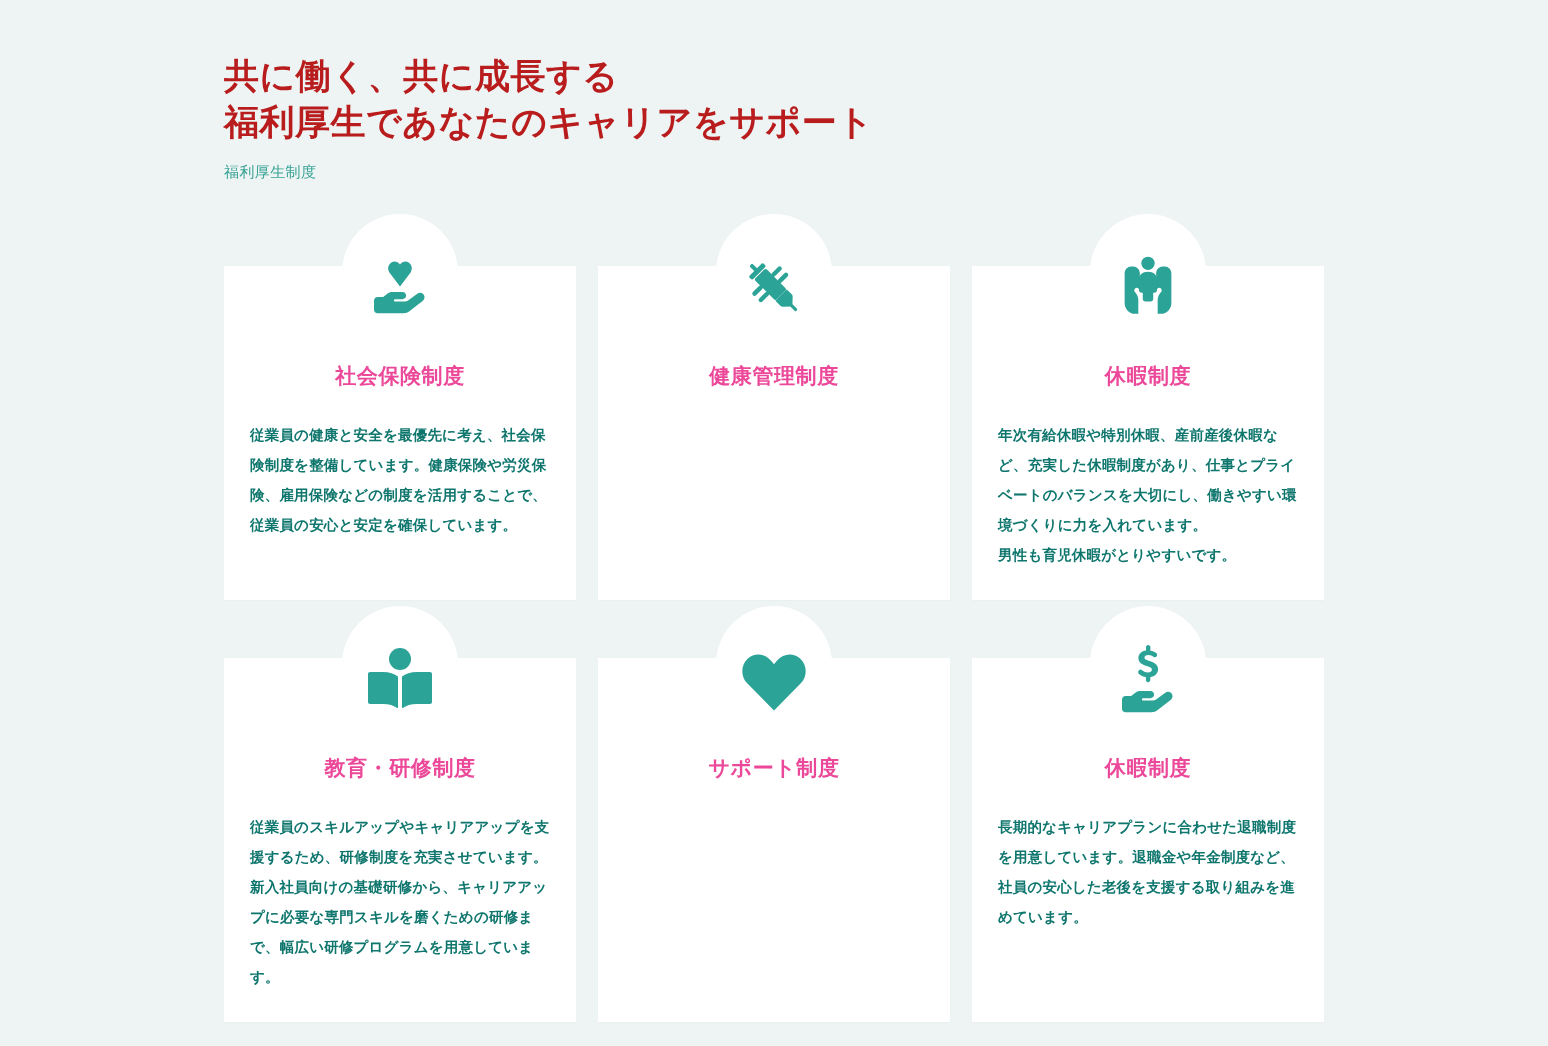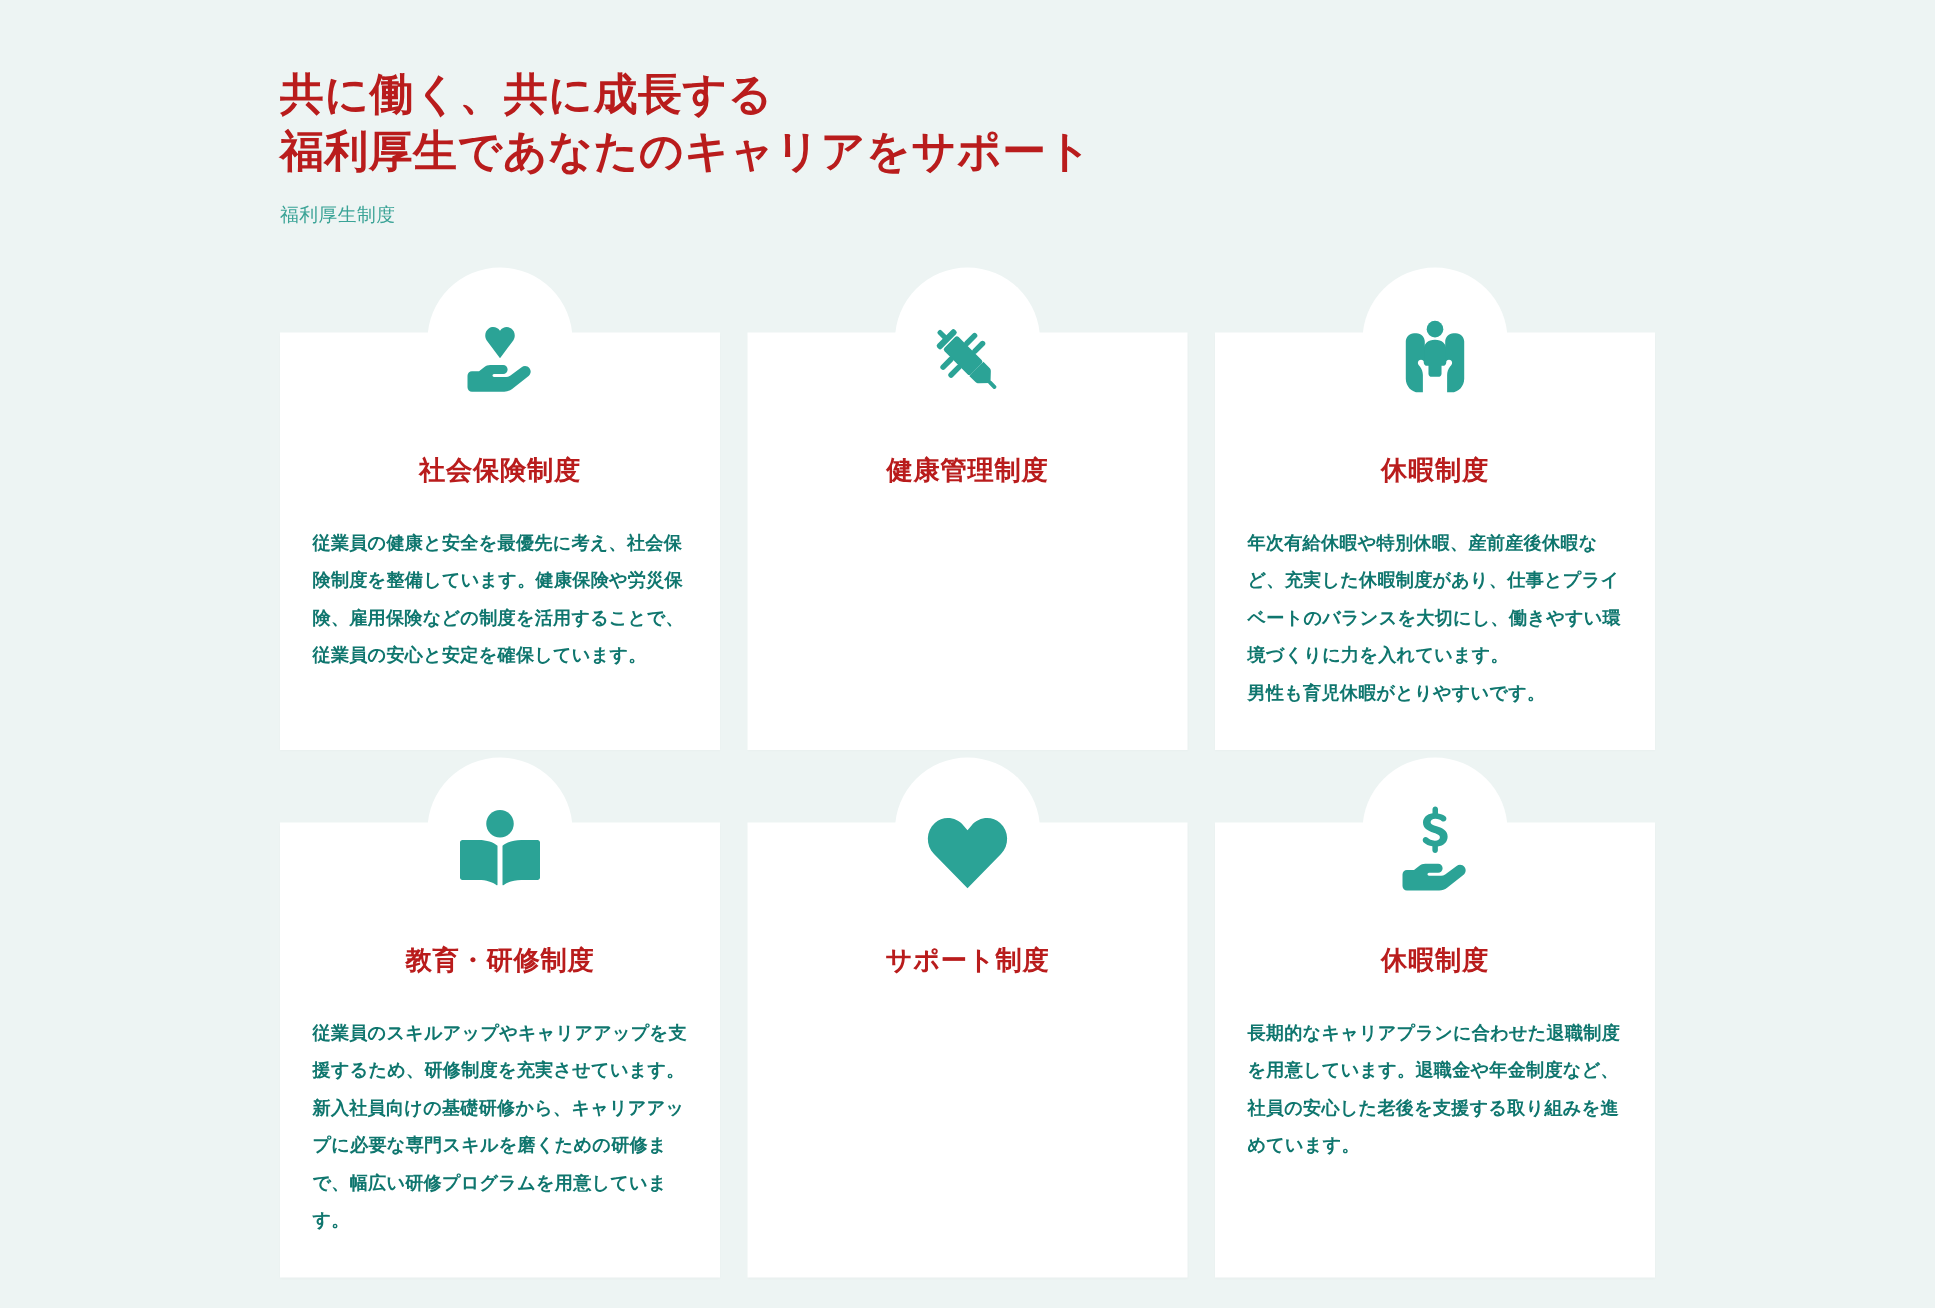--- a/index.html
+++ b/index.html
@@ -51,21 +51,21 @@
     transform:translateX(-50%);
     width:76px; height:76px;
     display:flex; align-items:center; justify-content:center;
     z-index:2;
   }
   .icon-wrap svg { display:block; }
 
   .card-title {
     position:relative; z-index:2;
     text-align:center;
-    font-size:21px; font-weight:bold; color:#b91c1c;
+    font-size:21px; font-weight:bold; color:#ec4899;
     letter-spacing:0.6px;
     margin-bottom:30px;
   }
   .card-body {
     position:relative; z-index:2;
     font-size:14.5px; color:#0f766e;
     line-height:30px; letter-spacing:0.2px;
     white-space:pre-line;
     font-weight:bold;
   }

